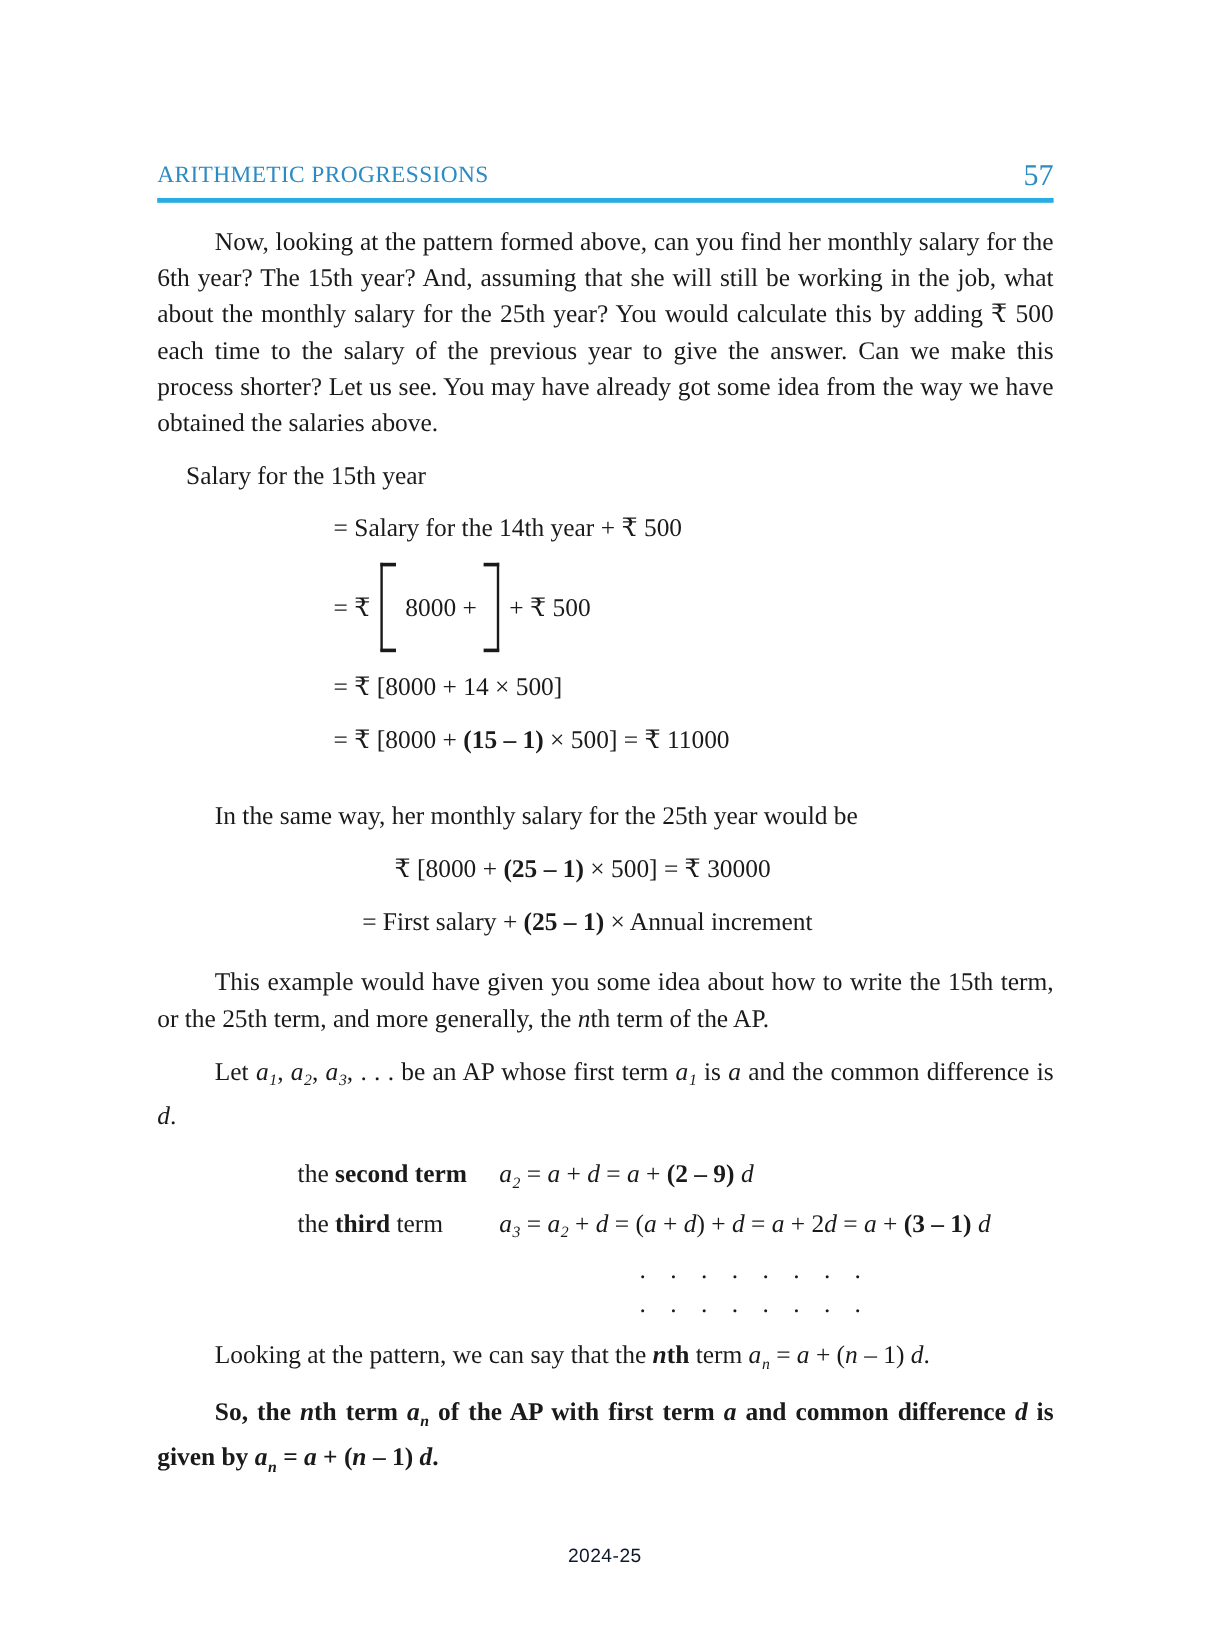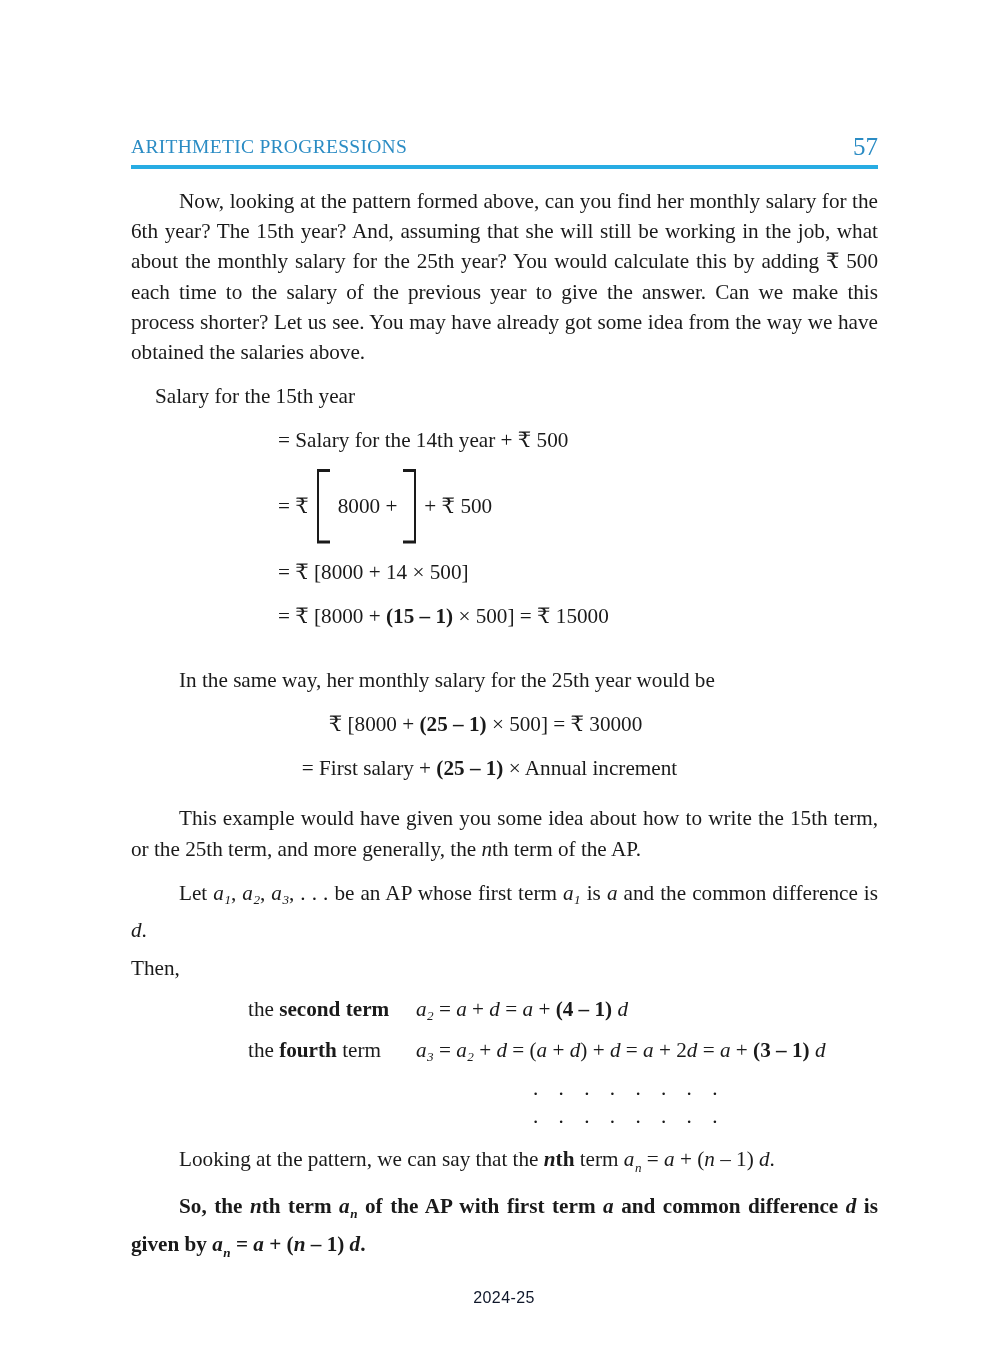--- a/index.html
+++ b/index.html
@@ -306,21 +306,21 @@
         <span class="trail">+  ₹  500</span>
       </div>
     </div>
 
     <div class="gap-sm"></div>
 
     <div class="eqline eq-ind2">=  ₹ [8000 + 14 × 500]</div>
 
     <div class="gap-md"></div>
 
-    <div class="eqline eq-ind2"><span>=  ₹ [8000 + </span><b>(15 – 1)</b><span> × 500] = ₹ 15000</span></div>
+    <div class="eqline eq-ind2"><span>=  ₹ [8000 + </span><b>(15 – 1)</b><span> × 500] = ₹ 11000</span></div>
 
     <div class="gap-md"></div>
 
 
     <div class="gap-lg"></div>
 
     <p class="body">In the same way, her monthly salary for the 25th year would be</p>
 
     <div class="gap-md"></div>
 
@@ -333,32 +333,31 @@
     <div class="gap-lg"></div>
 
     <p class="body">This example would have given you some idea about how to write the 15th term, or the 25th term, and more generally, the <i>n</i>th term of the AP.</p>
 
     <div class="gap-md"></div>
 
     <p class="body">Let <i>a<sub class="v">1</sub></i>, <i>a<sub class="v">2</sub></i>, <i>a<sub class="v">3</sub></i>, . . . be an AP whose first term <i>a<sub class="v">1</sub></i> is <i>a</i> and the common difference is <i>d</i>.</p>
 
     <div class="gap-sm"></div>
 
-    <p class="body noindent">Then,</p>
 
     <div class="gap-sm"></div>
 
     <div class="terms">
 
       <div class="term-row">
-        <span class="term-name">the <b>second term</b></span><i>a<sub class="v">2</sub></i> <span>=  <i>a</i> + <i>d</i> = <i>a</i> + </span><b>(4 – 1)</b><span> <i>d</i></span>
+        <span class="term-name">the <b>second term</b></span><i>a<sub class="v">2</sub></i> <span>=  <i>a</i> + <i>d</i> = <i>a</i> + </span><b>(2 – 9)</b><span> <i>d</i></span>
       </div>
 
       <div class="term-row">
-        <span class="term-name">the <b>fourth</b> term</span><i>a<sub class="v">3</sub></i> <span>=  <i>a<sub class="v">2</sub></i> + <i>d</i> = (<i>a</i> + <i>d</i>) + <i>d</i> = <i>a</i> + 2<i>d</i> = <i>a</i> + </span><b>(3 – 1)</b><span> <i>d</i></span>
+        <span class="term-name">the <b>third</b> term</span><i>a<sub class="v">3</sub></i> <span>=  <i>a<sub class="v">2</sub></i> + <i>d</i> = (<i>a</i> + <i>d</i>) + <i>d</i> = <i>a</i> + 2<i>d</i> = <i>a</i> + </span><b>(3 – 1)</b><span> <i>d</i></span>
       </div>
 
 
       <div class="dots-row">. . . . . . . .</div>
       <div class="dots-row">. . . . . . . .</div>
     </div>
 
     <div class="gap-md"></div>
 
     <p class="body">Looking at the pattern, we can say that the <b><i>n</i>th</b> term <i>a<sub class="vn">n</sub></i> = <i>a</i> + (<i>n</i> – 1) <i>d</i>.</p>

